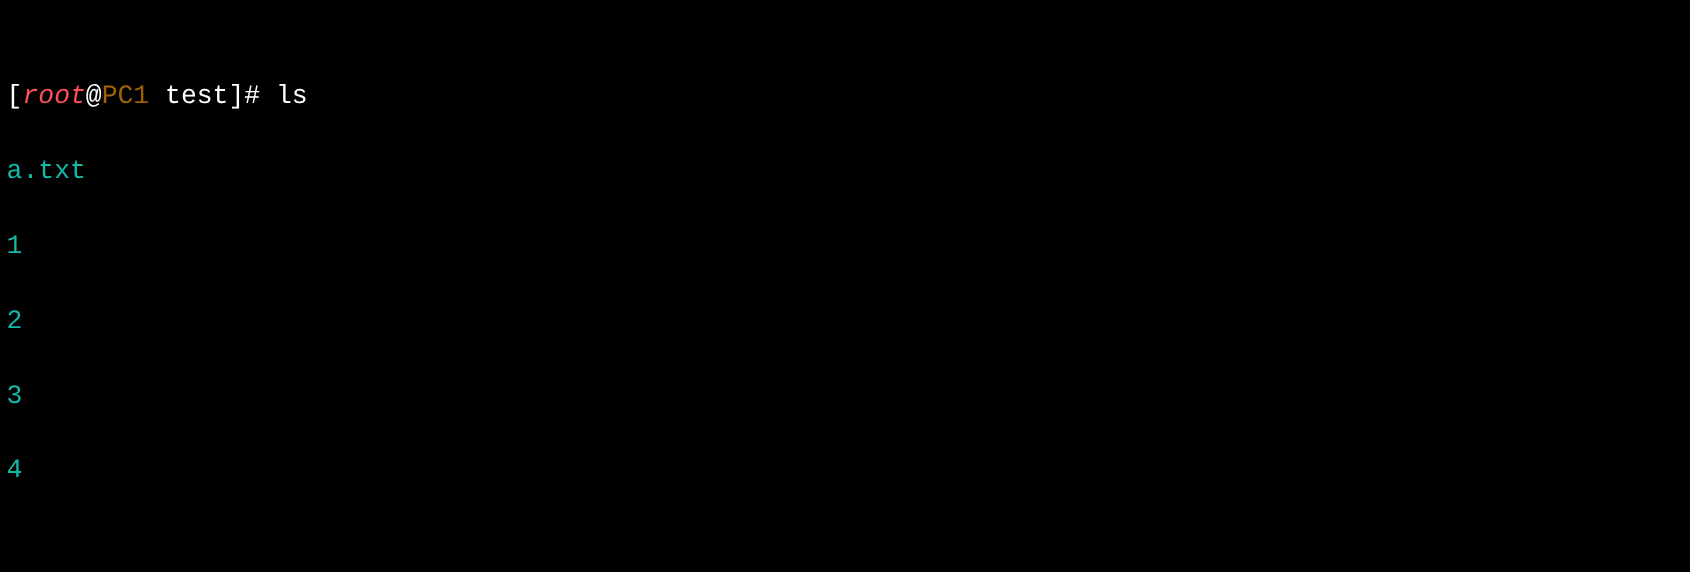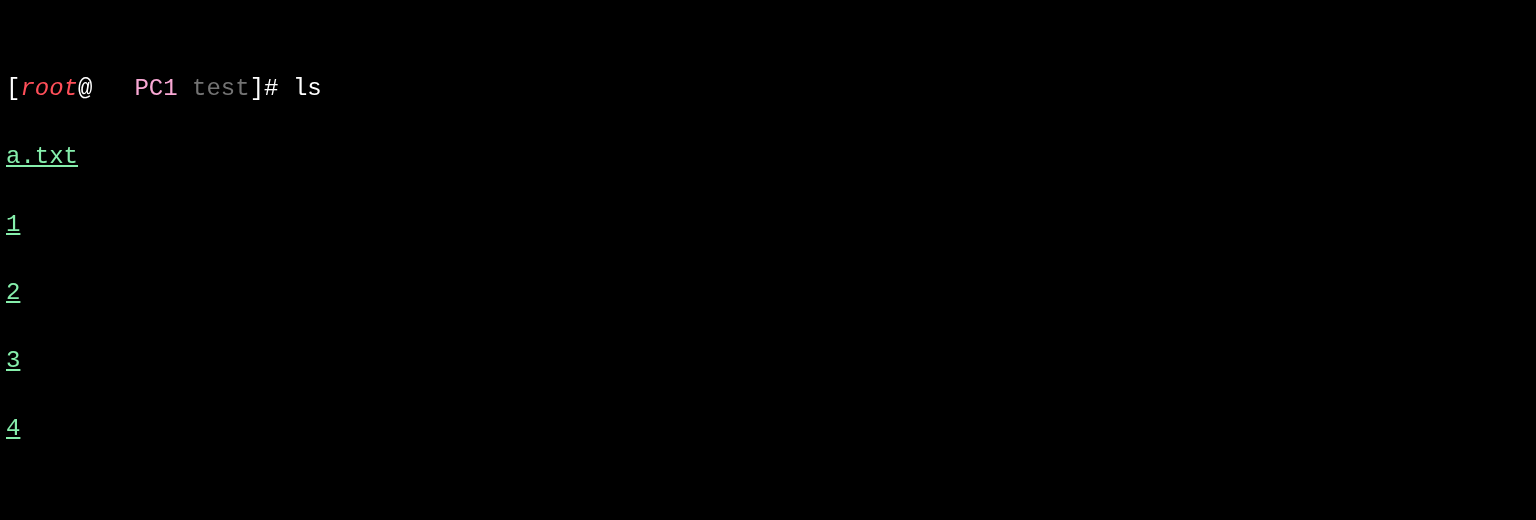--- a/index.html
+++ b/index.html
@@ -18,25 +18,25 @@
     padding: 4px 6px;
     white-space: pre;
     letter-spacing: 0px;
   }
   .line {
     display: block;
   }
   .prompt-open { color: #ffffff; }
   .user       { color: #ff4f59; font-style: italic; } 
   .at         { color: #ffffff; }
-  .host       { color: #f9a8d4; margin-left: 42px; }
-  .dir        { color: #737373; }
+  .host       { color: #a16207; }
+  .dir        { color: #ffffff; }
   .hash       { color: #ffffff; }
   .cmd        { color: #ffffff; }
-  .output     { color: #86efac; text-decoration: underline; }
+  .output     { color: #14b8a6; }
 </style>
 </head>
 <body>
 
 <div class="terminal">
 
 <span class="line"><span class="prompt-open">[</span><span class="user">root</span><span class="at">@</span><span class="host">PC1</span><span class="dir"> test</span><span class="prompt-open">]</span><span class="hash"># </span><span class="cmd">ls</span></span>
 <span class="line output">a.txt</span>
 <span class="line output">1</span>
 <span class="line output">2</span>

